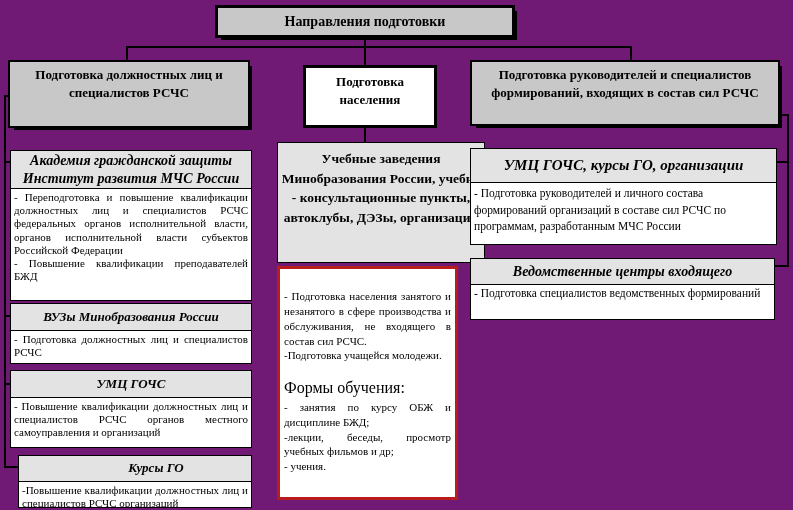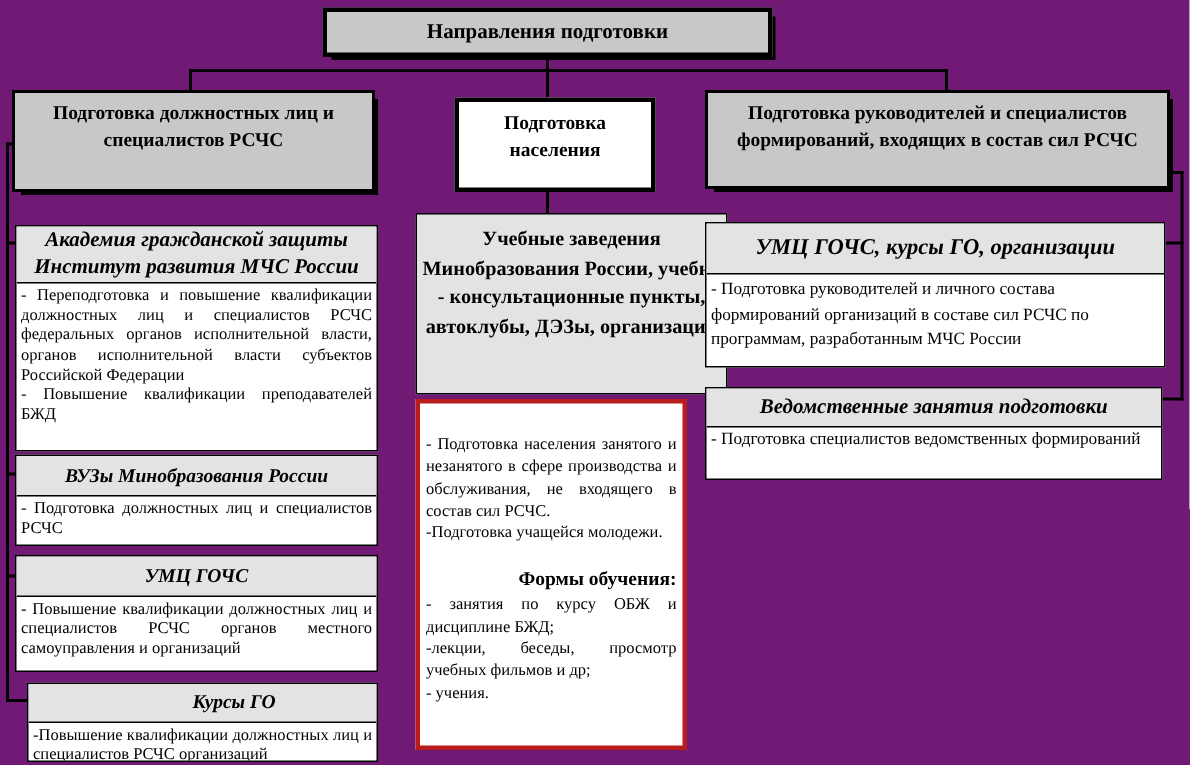--- a/index.html
+++ b/index.html
@@ -38,21 +38,21 @@
   .prewrap{white-space:pre-line;}
   .gray-head-box{
     border:1px solid #000;background:#e3e3e3;
     font-weight:bold;text-align:center;font-size:13.5px;line-height:1.45;
     box-sizing:border-box;padding:6px 3px 0 3px;
   }
   .mid-body-box{
     border:3px solid #b91c1c;box-sizing:border-box;background:#fff;
     font-size:11px;line-height:1.35;padding:20px 4px;
   }
-  .forms-title{font-weight:bold;text-align:right;margin:14px 0 1px 0;font-size:13px;}
+  .forms-title{font-weight:normal;text-align:left;margin:14px 0 1px 0;font-size:16px;}
   .line{position:absolute;background:#000;}
 </style>
 </head>
 <body>
 
 <div class="canvas">
 
   <div class="line" style="left:364px;top:38px;width:2px;height:8px;"></div>
   <div class="line" style="left:126px;top:46px;width:506px;height:2px;"></div>
   <div class="line" style="left:126px;top:46px;width:2px;height:14px;"></div>
@@ -119,17 +119,17 @@
 -лекции, беседы, просмотр учебных фильмов и др;
 - учения.</div>
   </div>
 
   <div class="box subbox" style="left:470px;top:148px;width:307px;height:97px;">
     <div class="sb-h" style="height:34px;font-size:15px;">УМЦ ГОЧС, курсы ГО, организации</div>
     <div class="sb-b prewrap" style="font-size:11.5px;line-height:1.45;">- Подготовка руководителей и личного состава формирований организаций в составе сил РСЧС по программам, разработанным МЧС России</div>
   </div>
 
   <div class="box subbox" style="left:470px;top:258px;width:305px;height:62px;">
-    <div class="sb-h" style="height:26px;font-size:14px;">Ведомственные занятия подготовки</div>
+    <div class="sb-h" style="height:26px;font-size:14px;">Ведомственные центры входящего</div>
     <div class="sb-b prewrap" style="font-size:11.5px;">- Подготовка специалистов ведомственных формирований</div>
   </div>
 
 </div>
 
 </body></html>

